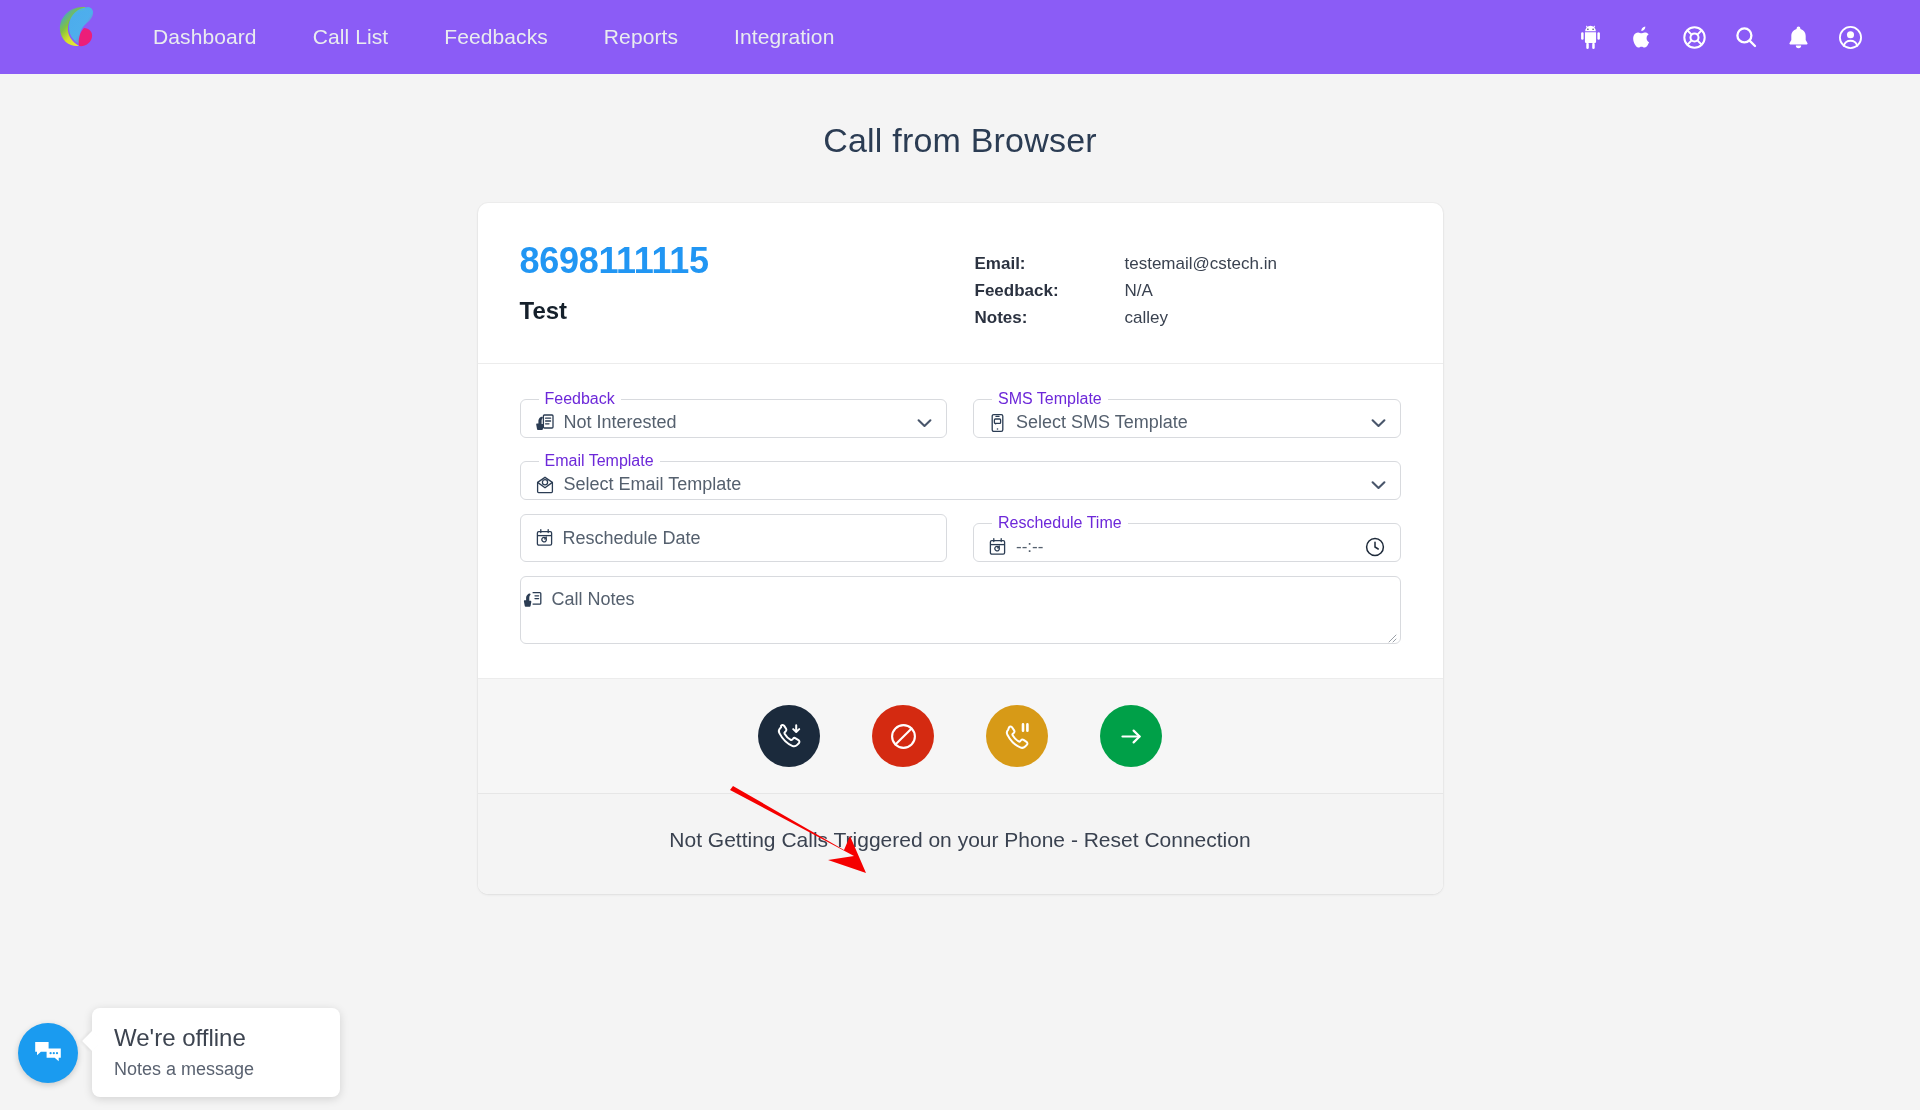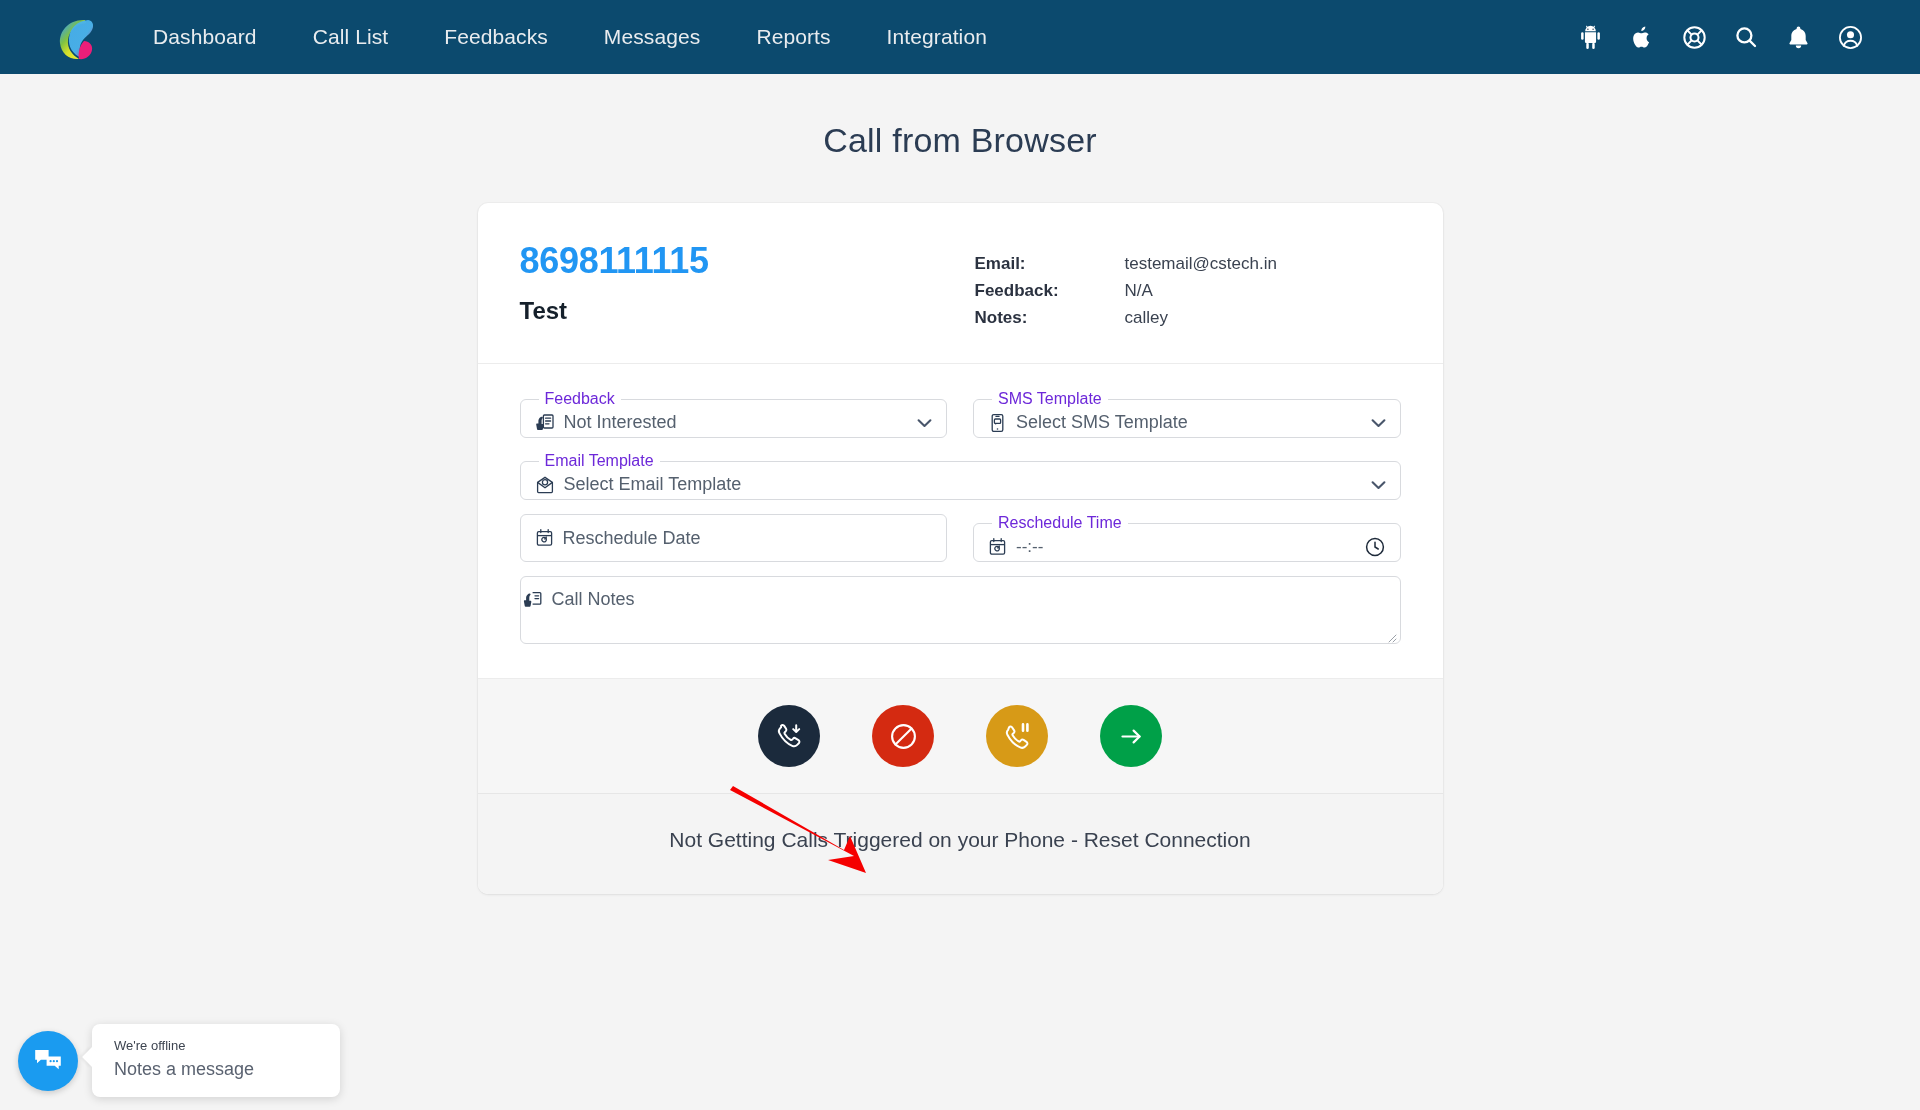--- a/index.html
+++ b/index.html
@@ -8,23 +8,23 @@
     margin: 0; padding: 0;
     width: 1920px; height: 1110px;
     overflow: hidden;
     background: #ffffff;
     font-family: "Liberation Sans", sans-serif;
   }
 
   
   .navbar {
     height: 74px;
-    background: #0c4a6e;
-    display: flex;
-    align-items: center;
+    background: #8b5cf6;
+    display: flex;
+    align-items: flex-start;
     padding: 0 0 0 55px;
     position: relative;
   }
   .brand-logo {
     width: 42px; height: 48px;
     margin-right: 28px;
     flex: 0 0 auto;
     position: relative;
     top: 1px;
   }
@@ -281,21 +281,21 @@
   }
   .chat-tip:before {
     content: "";
     position: absolute;
     left: -7px; top: 26px;
     width: 14px; height: 14px;
     background: #fff;
     transform: rotate(45deg);
     box-shadow: -2px 2px 3px rgba(0,0,0,.05);
   }
-  .chat-title { font-size: 13px; color: #3d4450; line-height: 1.45; }
+  .chat-title { font-size: 24px; color: #3d4450; line-height: 1.45; }
   .chat-sub   { font-size: 18px; color: #5a6270; line-height: 1.45; }
 </style>
 </head>
 <body>
 
 <nav class="navbar">
 
   <a class="brand-logo" href="#" title="Calley">
     <svg viewBox="0 0 42 48" width="42" height="48" aria-hidden="true">
       <defs>
@@ -321,23 +321,20 @@
     <li>
         <a href="#">Dashboard</a>
       </li>
     <li>
         <a href="#">Call List</a>
       </li>
     <li>
         <a href="#">Feedbacks</a>
       </li>
     <li>
-        <a href="#">Messages</a>
-      </li>
-    <li>
         <a href="#">Reports</a>
       </li>
     <li>
         <a href="#">Integration</a>
       </li>
   </ul>
 
   <div class="nav-right">
 
     <div class="nav-icon">

